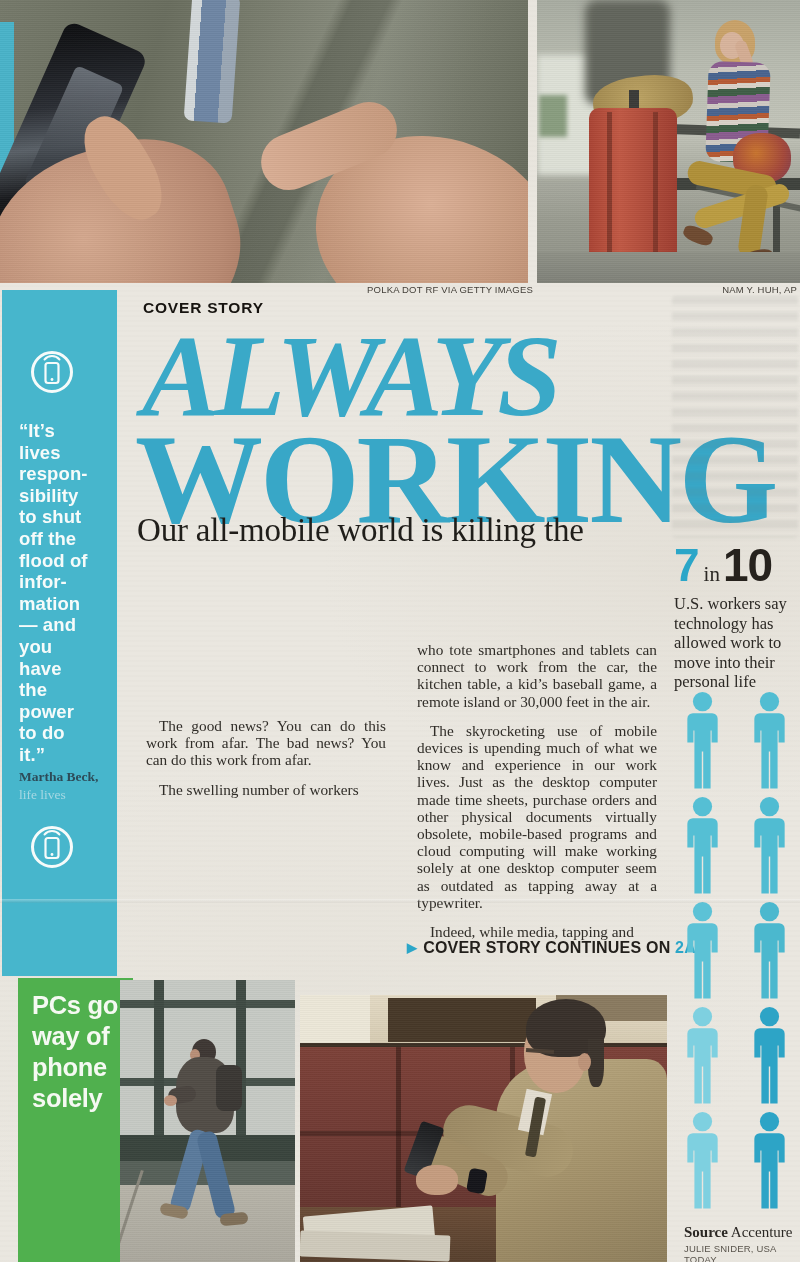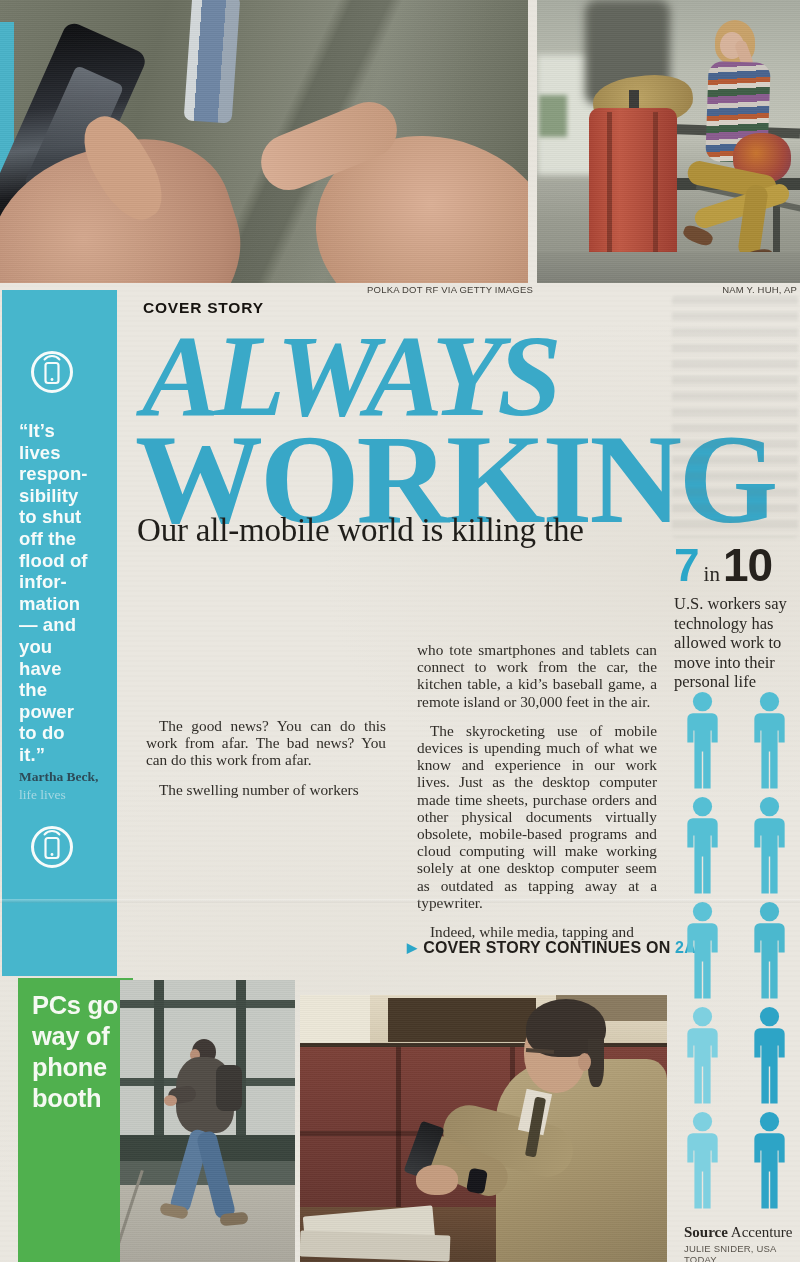--- a/index.html
+++ b/index.html
@@ -261,21 +261,21 @@
     <b>Source</b>
     <span>Accenture</span>
   </div>
   <div class="abs" id="artist-credit">JULIE SNIDER, USA TODAY</div>
 
   <div class="abs" id="promo-panel">
     <div id="promo-title">
         <div>PCs go</div>
         <div>way of</div>
         <div>phone</div>
-        <div>booth</div>
+        <div>solely</div>
       </div>
   </div>
 
   <div class="photo" id="photo-bl">
     <div class="shape" style="left:0;top:20px;width:175px;height:8px;background:#46514a;"></div>
     <div class="shape" style="left:0;top:98px;width:175px;height:8px;background:#46514a;"></div>
     <div class="shape" style="left:34px;top:0;width:10px;height:200px;background:#3f4a43;"></div>
     <div class="shape" style="left:116px;top:0;width:10px;height:200px;background:#3f4a43;"></div>
     <div class="shape" style="left:0;top:155px;width:175px;height:26px;background:#39443d;"></div>
     <div class="shape" style="left:0;top:181px;width:175px;height:26px;background:#566058;"></div>

